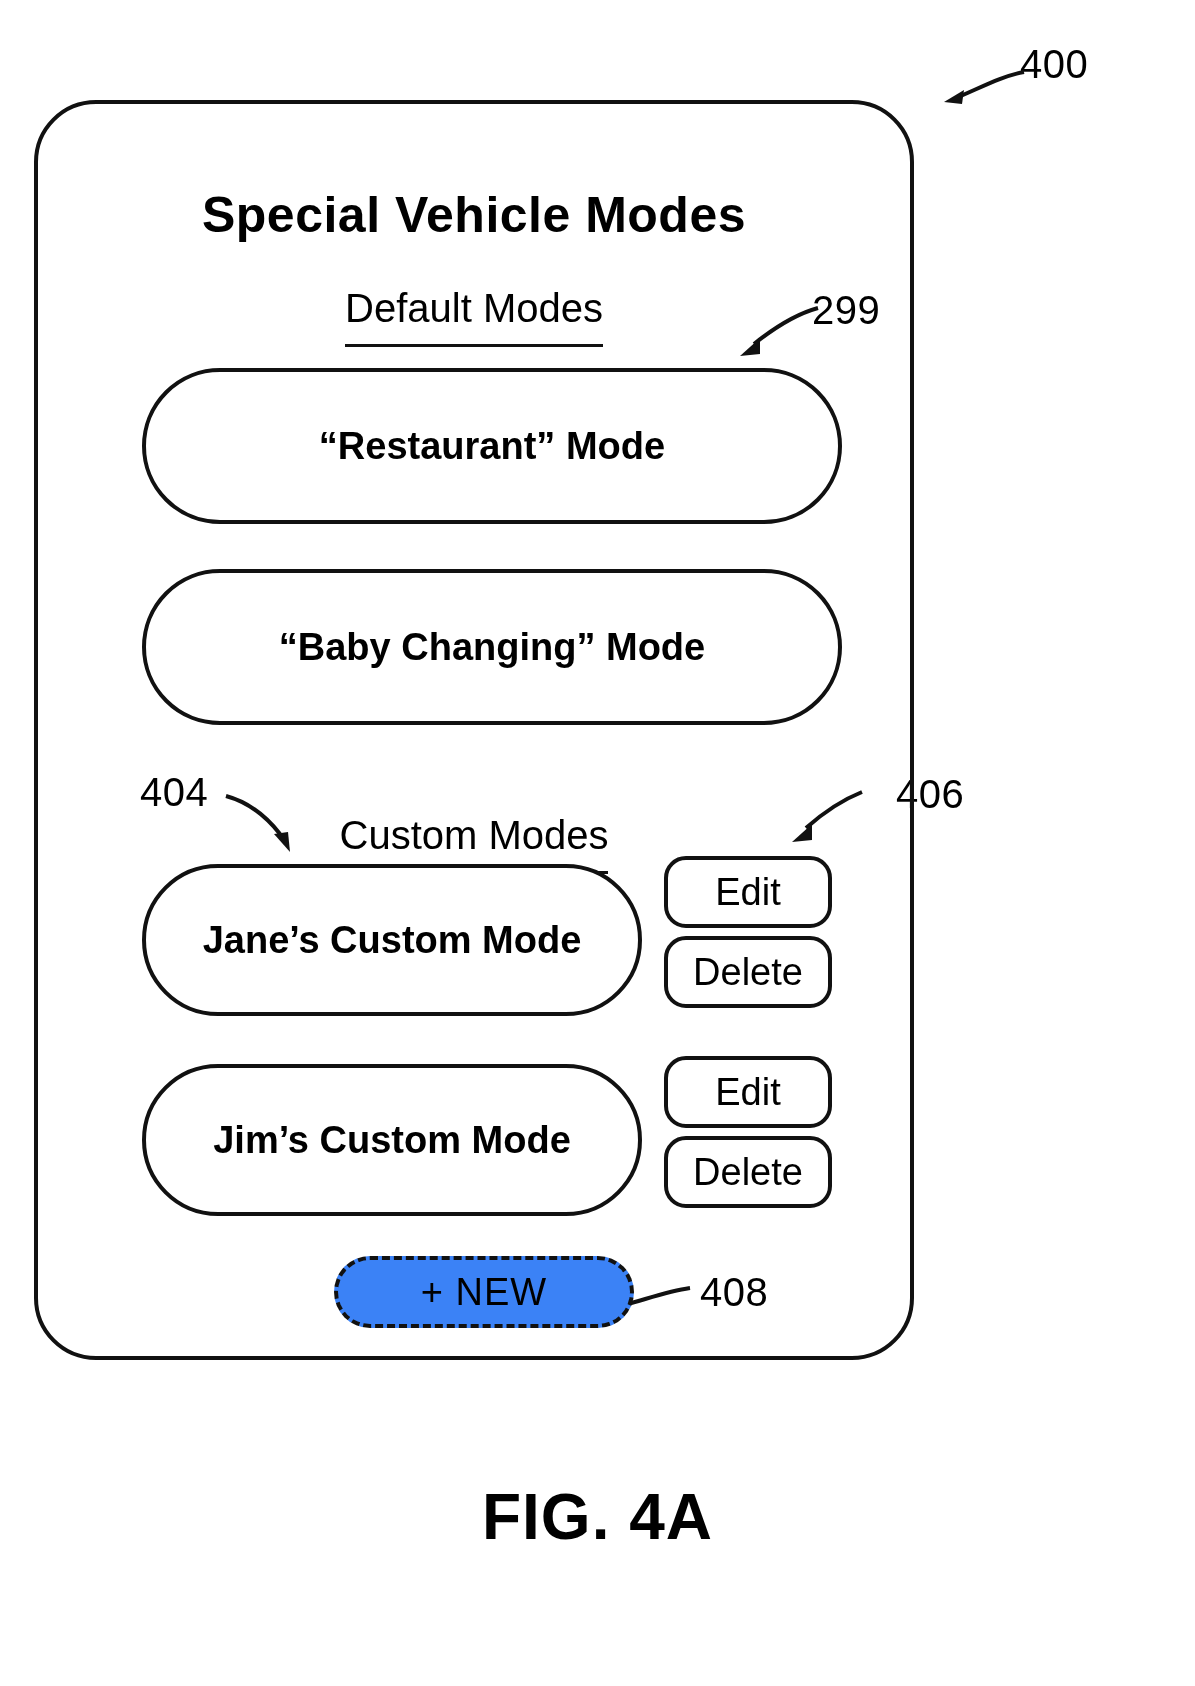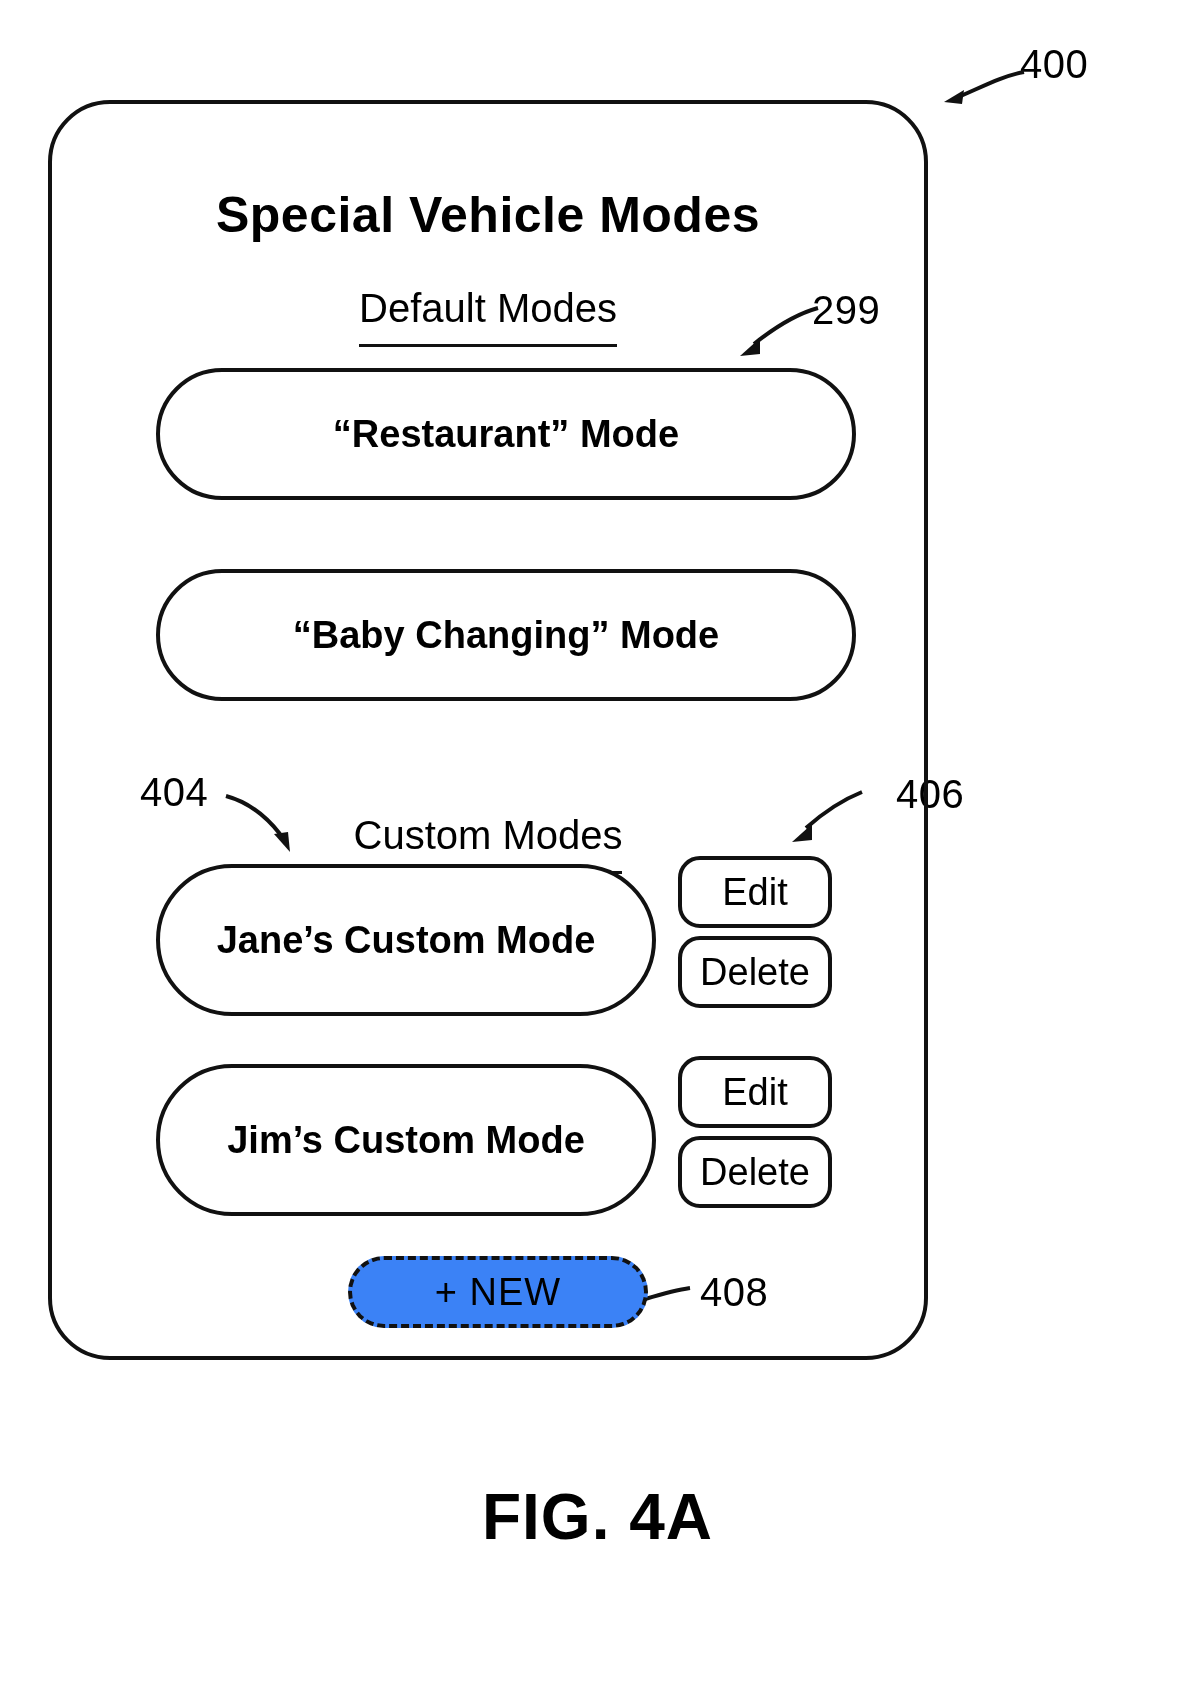--- a/index.html
+++ b/index.html
@@ -27,21 +27,21 @@
 
   .lead-svg {
     position: absolute;
     overflow: visible;
     pointer-events: none;
   }
 
   
   #device {
     position: absolute;
-    left: 48px;
+    left: 34px;
     top: 100px;
     width: 880px;
     height: 1260px;
     border: 4px solid #111;
     border-radius: 62px;
     box-sizing: border-box;
   }
 
   #screen-title {
     position: absolute;
@@ -79,37 +79,37 @@
     justify-content: center;
     font-size: 38px;
     font-weight: bold;
     text-align: center;
     background: #fff;
   }
 
   .mode-wide {
     left: 104px;
     width: 700px;
-    height: 132px;
+    height: 156px;
   }
   #mode-restaurant { top: 264px; }
   #mode-baby { top: 465px; }
 
   .mode-narrow {
     left: 104px;
     width: 500px;
     height: 152px;
   }
   #mode-jane { top: 760px; }
   #mode-jim  { top: 960px; }
 
   .side-btn {
     position: absolute;
     left: 626px;
-    width: 154px;
+    width: 168px;
     height: 72px;
     box-sizing: border-box;
     border: 4px solid #111;
     border-radius: 22px;
     display: flex;
     align-items: center;
     justify-content: center;
     font-size: 38px;
     background: #fff;
   }

